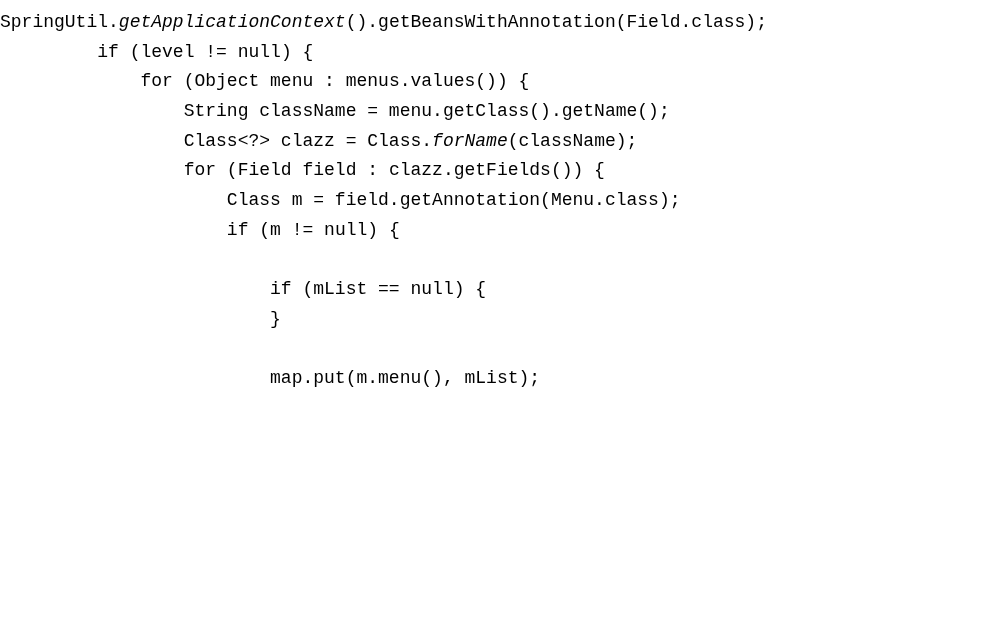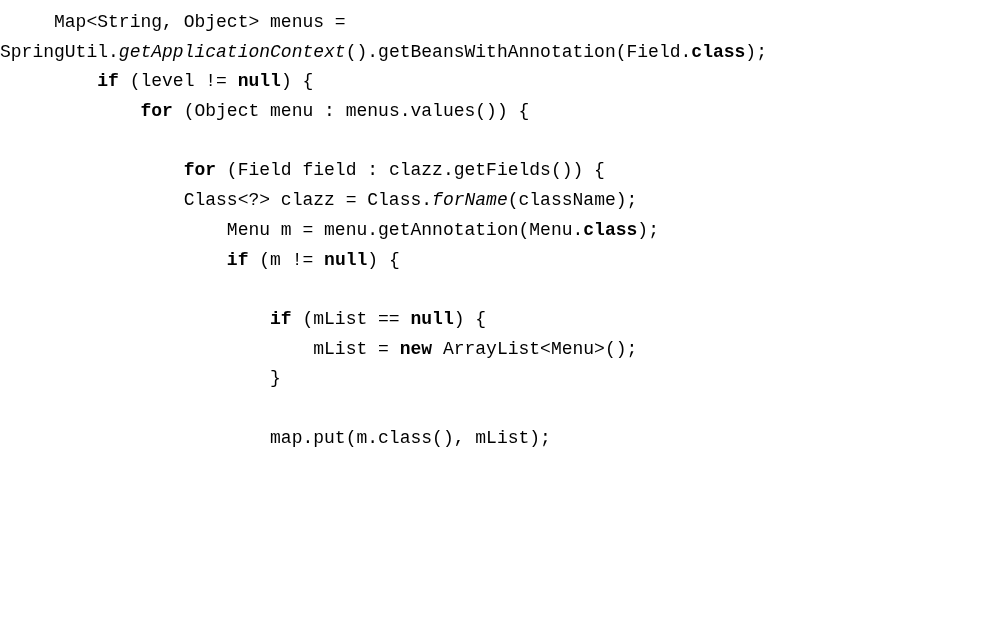--- a/index.html
+++ b/index.html
@@ -13,40 +13,38 @@
       font-size: 18px;
       line-height: 1.65;
       color: #000000;
       padding: 8px 0;
       width: 1000px;
     }
     .code-line {
       white-space: pre;
     }
     .keyword {
-      font-weight: bold;
+      font-weight: normal;
       text-align: right;
     }
     .italic {
       font-style: italic;
       font-family: Liberation Mono, monospace;
     }
   </style>
 </head>
 <body>
 
 <div id="code-container">
-    <div class="code-line"><span>     </span><span>Map&lt;String, Object&gt; menus =</span></div>
     <div class="code-line"><span></span><span>SpringUtil.</span><span class="italic">getApplicationContext</span><span>().getBeansWithAnnotation(Field.</span><span class="keyword">class</span><span>);</span></div>
     <div class="code-line"><span>         </span><span class="keyword">if</span><span> (level != </span><span class="keyword">null</span><span>) {</span></div>
     <div class="code-line"><span>             </span><span class="keyword">for</span><span> (Object menu : menus.values()) {</span></div>
-    <div class="code-line"><span>                 </span></div>
+    <div class="code-line"><span>                 </span><span>String className = menu.getClass().getName();</span></div>
+    <div class="code-line"><span>                 </span><span>Class&lt;?&gt; clazz = Class.</span><span class="italic">forName</span><span>(className);</span></div>
     <div class="code-line"><span>                 </span><span class="keyword">for</span><span> (Field field : clazz.getFields()) {</span></div>
-    <div class="code-line"><span>                 </span><span>Class&lt;?&gt; clazz = Class.</span><span class="italic">forName</span><span>(className);</span></div>
-    <div class="code-line"><span>                     </span><span>Menu m = menu.getAnnotation(Menu.</span><span class="keyword">class</span><span>);</span></div>
+    <div class="code-line"><span>                     </span><span>Class m = field.getAnnotation(Menu.</span><span class="keyword">class</span><span>);</span></div>
     <div class="code-line"><span>                     </span><span class="keyword">if</span><span> (m != </span><span class="keyword">null</span><span>) {</span></div>
     <div class="code-line"><span>                         </span></div>
     <div class="code-line"><span>                         </span><span class="keyword">if</span><span> (mList == </span><span class="keyword">null</span><span>) {</span></div>
-    <div class="code-line"><span>                             </span><span>mList = </span><span class="keyword">new</span><span> ArrayList&lt;Menu&gt;();</span></div>
     <div class="code-line"><span>                         </span><span>}</span></div>
     <div class="code-line"><span></span><span> </span></div>
-    <div class="code-line"><span>                         </span><span>map.put(m.class(), mList);</span></div>
+    <div class="code-line"><span>                         </span><span>map.put(m.menu(), mList);</span></div>
   </div>
 
 </body></html>

